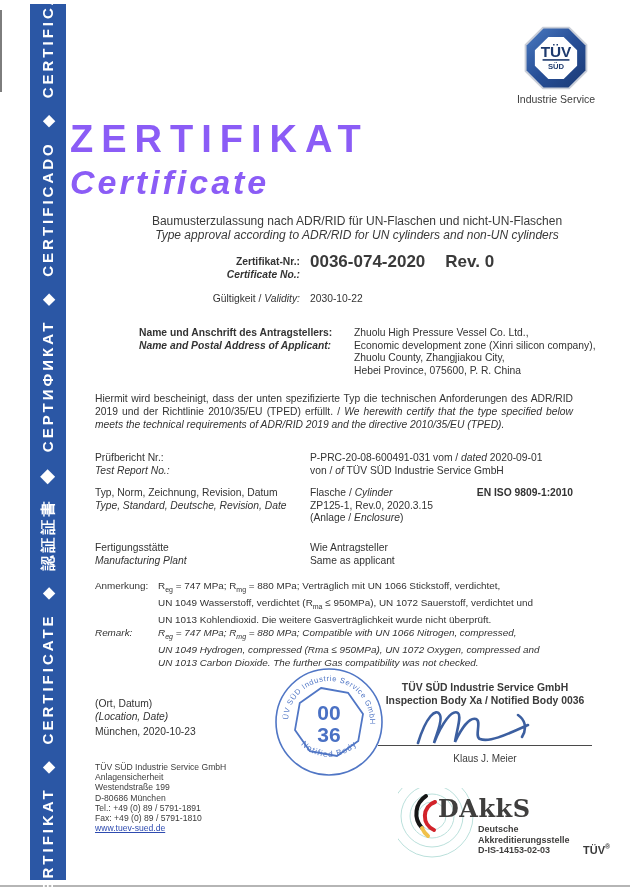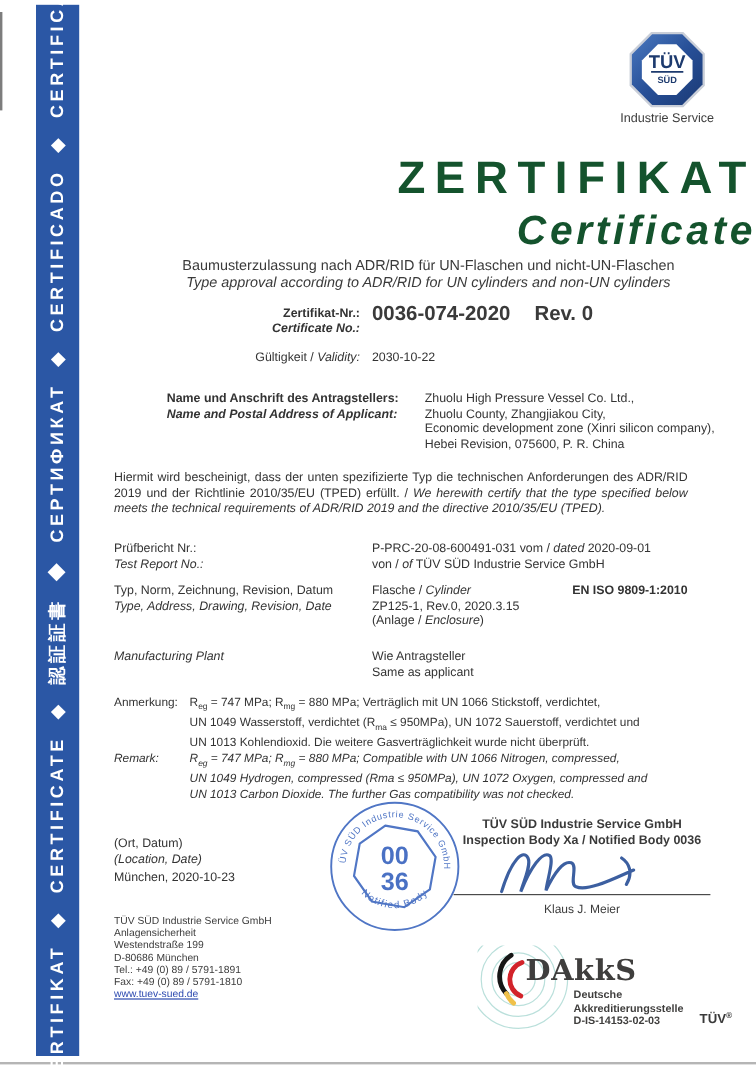--- a/index.html
+++ b/index.html
@@ -15,21 +15,21 @@
   .band { position:absolute; left:30px; top:4px; width:36px; height:876px; background:#2b57a5; }
   .band-inner { position:absolute; left:50%; top:50%; transform:translate(-50%,-50%) rotate(-90deg);
     white-space:nowrap; color:#fff; font-weight:bold; font-size:15px; letter-spacing:3px; word-spacing:7px; }
 
   
   .tuv-logo { position:absolute; left:524px; top:26px; width:64px; height:64px; }
   .logo-caption { position:absolute; left:496px; top:93px; width:120px; text-align:center;
     font-size:10.5px; color:#3c3c3c; }
 
   
-  .title-wrap { position:absolute; left:70px; top:128px; width:560px; text-align:right; color:#14532d; }
+  .title-wrap { position:absolute; left:70px; top:118px; width:560px; text-align:left; color:#8b5cf6; }
   .title-de { font-size:38px; font-weight:bold; letter-spacing:8px; }
   .title-en { font-size:34px; font-weight:bold; font-style:italic; letter-spacing:3px; margin-top:2px; }
   .subtitle { position:absolute; left:77px; top:214px; width:560px; text-align:center;
     font-size:12px; font-weight:normal; color:#3a3a3a; line-height:14px; }
   .subtitle .it { font-style:italic; }
 
   
   .row { position:absolute; left:95px; width:478px; display:flex; font-size:10.3px; line-height:12.5px; }
   .lbl { width:205px; margin-right:10px; flex:none; }
   .lbl.right { text-align:right; }
@@ -135,56 +135,57 @@
     <div class="val">2030-10-22</div>
   </div>
 
   <div class="row row-applicant">
     <div class="lbl">
       <div class="b">Name und Anschrift des Antragstellers:</div>
       <div class="bi">Name and Postal Address of Applicant:</div>
     </div>
     <div class="val">
       <div>Zhuolu High Pressure Vessel Co. Ltd.,</div>
+      <div>Economic development zone (Xinri silicon company),</div>
       <div>Zhuolu County, Zhangjiakou City,</div>
-      <div>Economic development zone (Xinri silicon company),</div>
-      <div>Hebei Revision, 075600, P. R. China</div>
+      <div>Hebei Province, 075600, P. R. China</div>
     </div>
   </div>
 
   <div class="statement"><span>Hiermit wird bescheinigt, dass der unten spezifizierte Typ die technischen Anforderungen des ADR/RID 2019 und der Richtlinie 2010/35/EU (TPED) erfüllt. / </span><span class="i">We herewith certify that the type specified below meets the technical requirements of ADR/RID 2019 and the directive 2010/35/EU (TPED).</span></div>
 
   <div class="row row-testreport">
     <div class="lbl">
       <div>Prüfbericht Nr.:</div>
       <div class="i">Test Report No.:</div>
     </div>
     <div class="val">
       <div><span>P-PRC-20-08-600491-031 vom / </span><span class="i">dated</span><span> 2020-09-01</span></div>
       <div><span>von / </span><span class="i">of</span><span> TÜV SÜD Industrie Service GmbH</span></div>
     </div>
   </div>
 
   <div class="row row-type">
     <div class="lbl">
       <div>Typ, Norm, Zeichnung, Revision, Datum</div>
-      <div class="i">Type, Address, Drawing, Revision, Date</div>
+      <div class="i">Type, Standard, Deutsche, Revision, Date</div>
     </div>
     <div class="val">
       <div class="type-line1">
         <span><span>Flasche / </span><span class="i">Cylinder</span></span>
         <span class="b">EN ISO 9809-1:2010</span>
       </div>
       <div>ZP125-1, Rev.0, 2020.3.15</div>
       <div><span>(Anlage / </span><span class="i">Enclosure</span><span>)</span></div>
     </div>
   </div>
 
   <div class="row row-plant">
     <div class="lbl">
+      <div>Fertigungsstätte</div>
       <div class="i">Manufacturing Plant</div>
     </div>
     <div class="val">
       <div>Wie Antragsteller</div>
       <div>Same as applicant</div>
     </div>
   </div>
 
   <div class="remark">
     <div class="remark-part">

